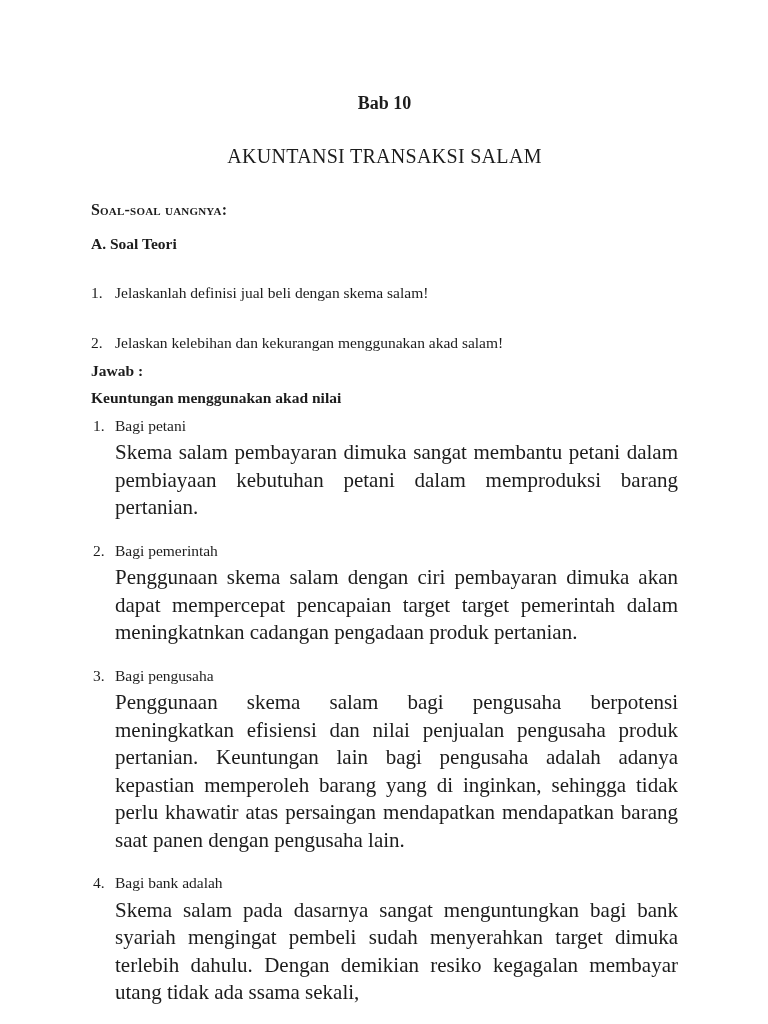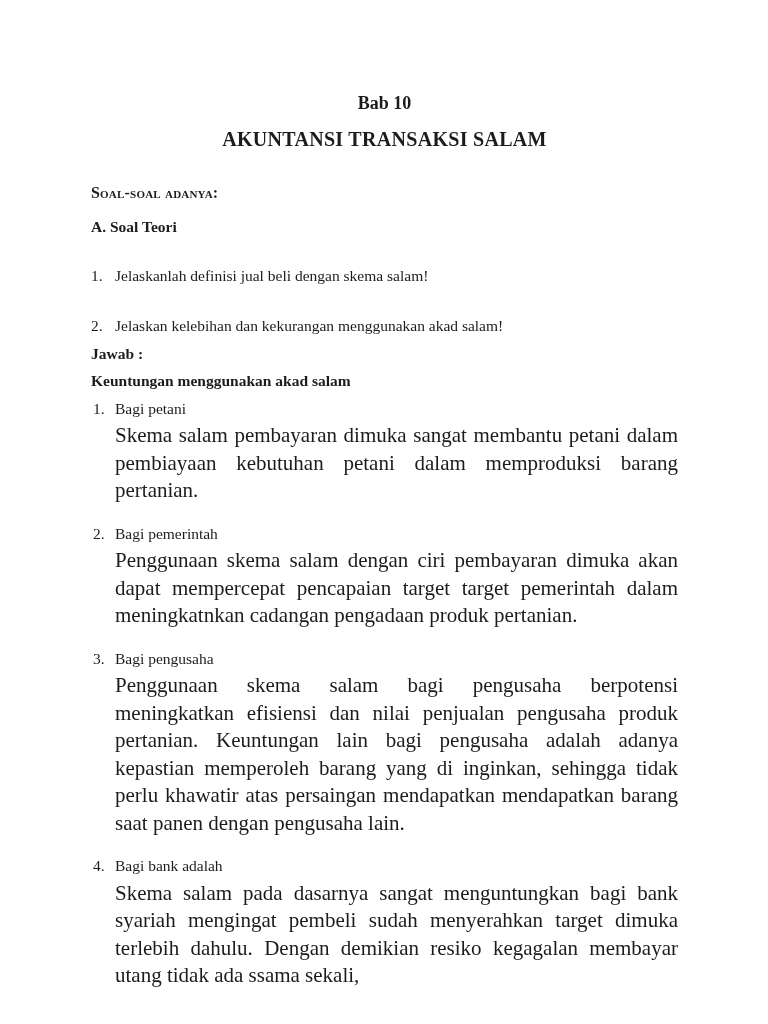--- a/index.html
+++ b/index.html
@@ -19,24 +19,24 @@
   }
   .chapter {
     margin-top: 92px;
     text-align: center;
     font-weight: bold;
     font-size: 18px;
     line-height: 22px;
   }
   .doc-title {
     text-align: center;
-    font-weight: bold;
+    font-weight: normal;
     font-size: 20px;
     line-height: 22px;
-    margin-top: 14px;
+    margin-top: 31px;
     letter-spacing: 0.3px;
   }
   .section-label {
     margin-top: 31px;
     font-weight: bold;
     font-size: 16px;
     line-height: 24px;
     font-variant: small-caps;
     letter-spacing: 0.2px;
   }
@@ -88,34 +88,34 @@
 </style>
 </head>
 <body>
 
 <div class="page">
   <div class="content">
 
     <div class="chapter">Bab 10</div>
     <div class="doc-title">AKUNTANSI TRANSAKSI SALAM</div>
 
-    <div class="section-label">Soal-soal adanya:</div>
+    <div class="section-label">Soal-soal uangnya:</div>
     <div class="subsection">A. Soal Teori</div>
 
     <div class="q-row first">
       <span class="q-num">1.</span>
       <span class="q-text">Jelaskanlah definisi jual beli dengan skema salam!</span>
     </div>
 
     <div class="q-row second">
       <span class="q-num">2.</span>
       <span class="q-text">Jelaskan kelebihan dan kekurangan menggunakan akad salam!</span>
     </div>
     <div class="jawab-line">Jawab :</div>
-    <div class="benefits-heading">Keuntungan menggunakan akad salam</div>
+    <div class="benefits-heading">Keuntungan menggunakan akad nilai</div>
 
     <div class="b-item">
       <div class="b-title-row">
         <span class="b-num">1.</span>
         <span class="b-title">Bagi petani</span>
       </div>
       <p class="b-body">Skema salam pembayaran dimuka sangat membantu petani dalam pembiayaan kebutuhan petani dalam memproduksi barang pertanian.</p>
     </div>
 
     <div class="b-item">

